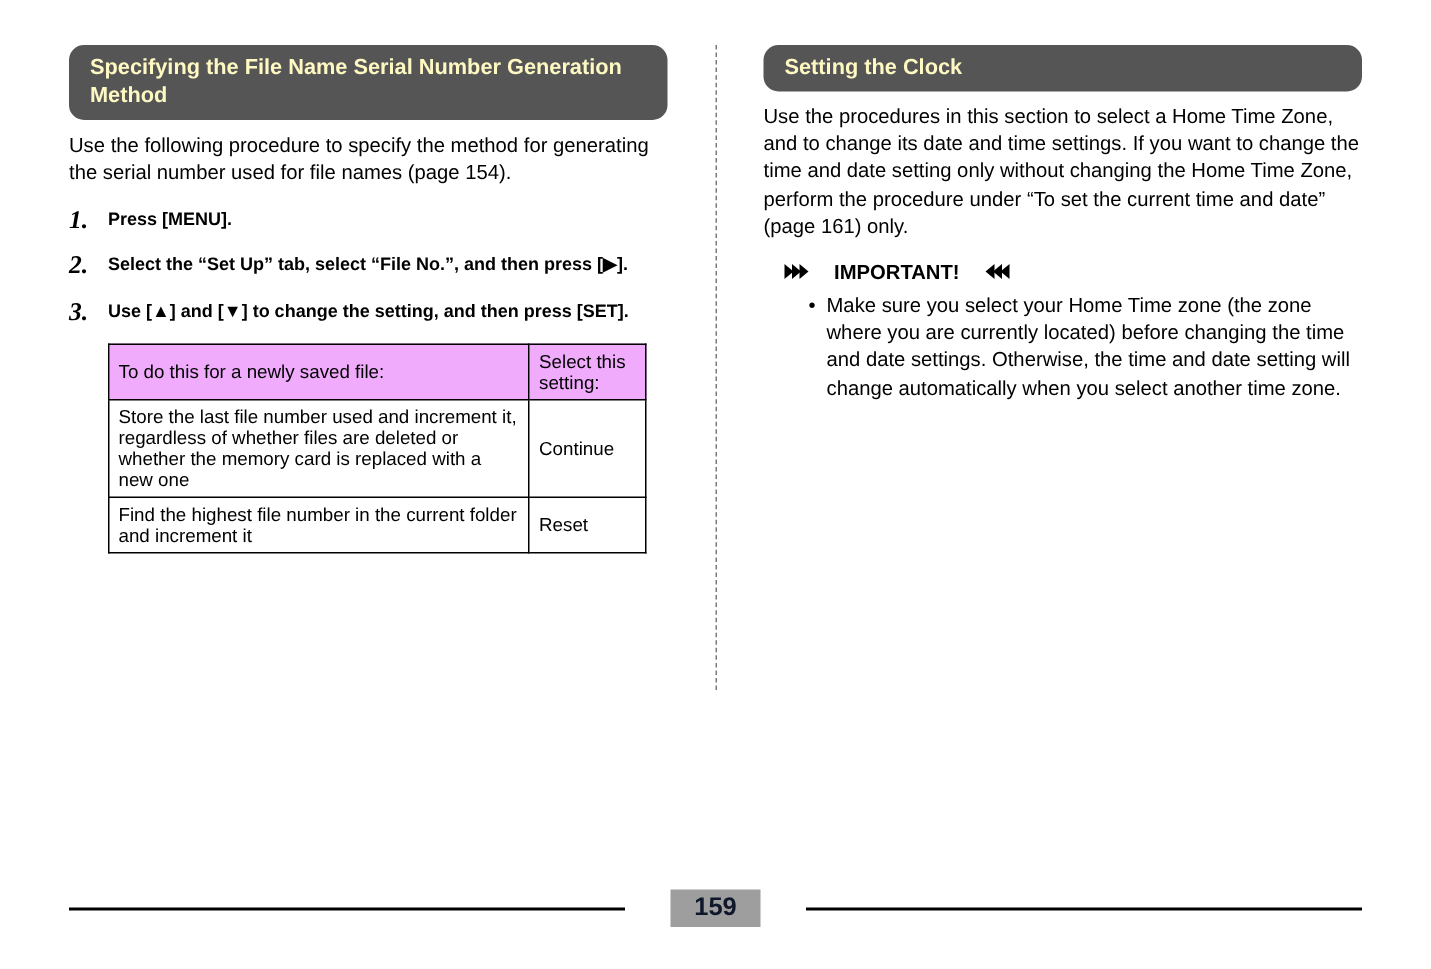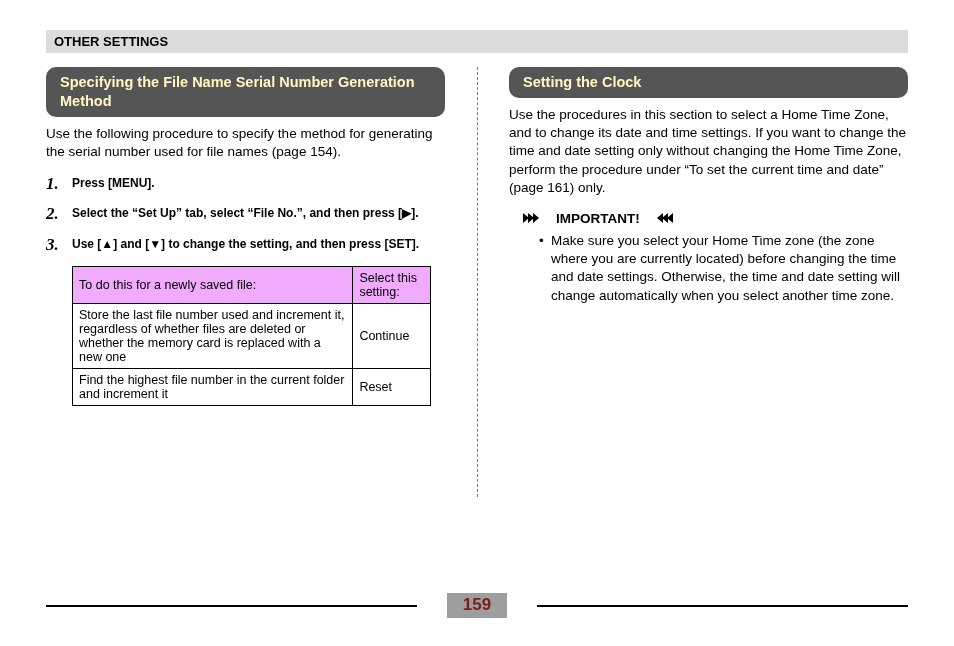--- a/index.html
+++ b/index.html
@@ -142,36 +142,35 @@
   }
   .footer-line {
     height: 2px;
     background: linear-gradient(to right, #000 0 43%, transparent 43% 57%, #000 57% 100%);
     position: relative;
     top: 14px;
   }
   .page-num {
     width: 60px;
     background: #9e9e9e;
-    color: #7f1d1d;
+    color: #0f172a;
     font-weight: bold;
     text-align: center;
     font-size: 17px;
     padding: 2px 0 3px;
     margin: 0 auto;
     position: relative;
     z-index: 1;
   }
 </style>
 </head>
 <body>
 
 <div class="page">
 
-  <div class="header-bar">OTHER SETTINGS</div>
 
   <div class="columns">
     <div class="divider"></div>
 
     <div class="col col-left">
       <div class="section-title">Specifying the File Name Serial Number Generation Method</div>
       <p class="paratext">Use the following procedure to specify the method for generating the serial number used for file names (page 154).</p>
 
       <ol class="steps">
         <li>Press [MENU].</li>

